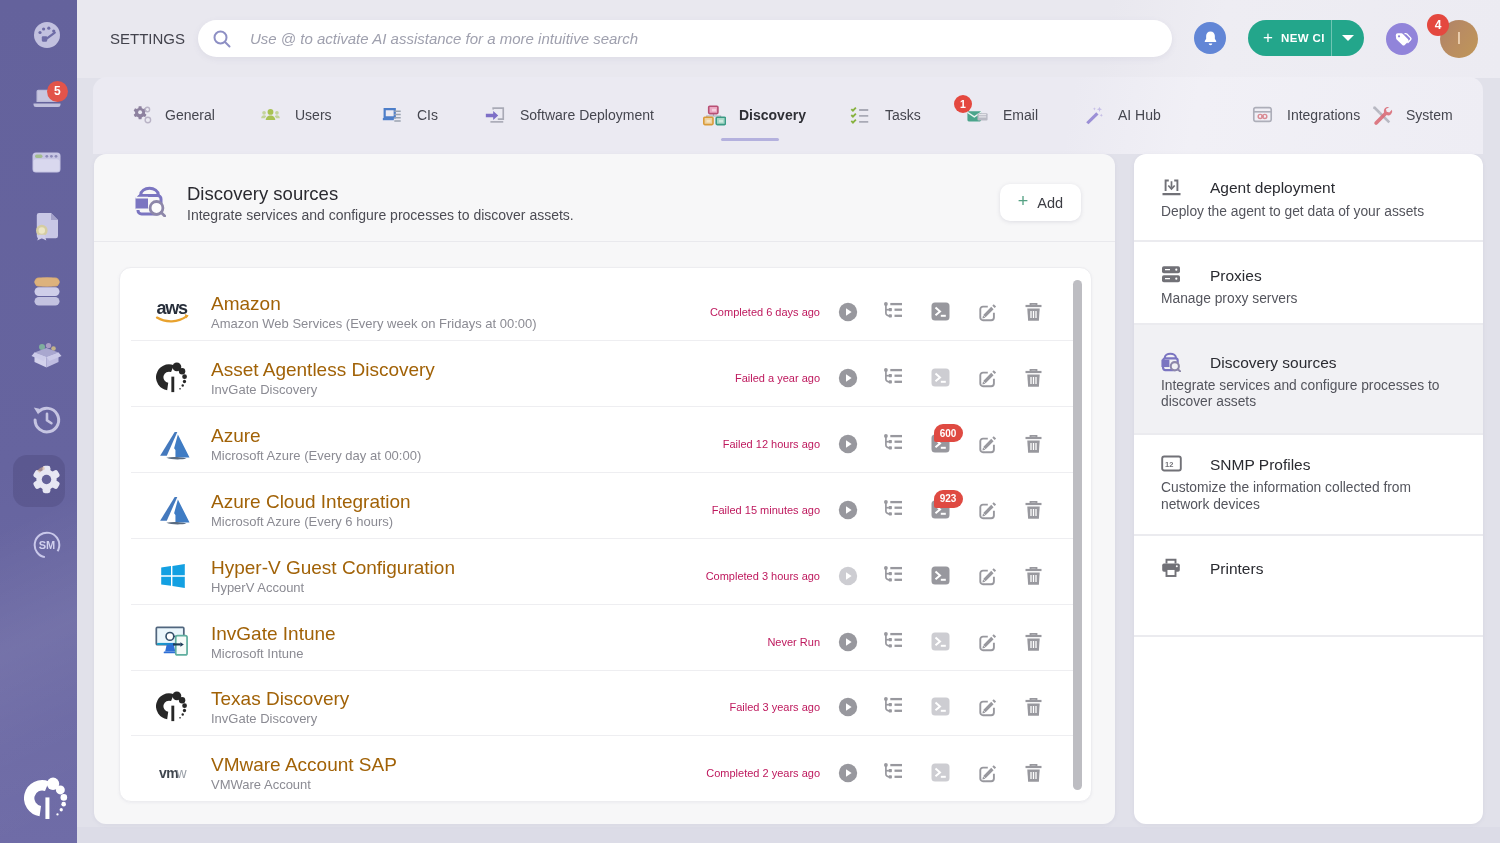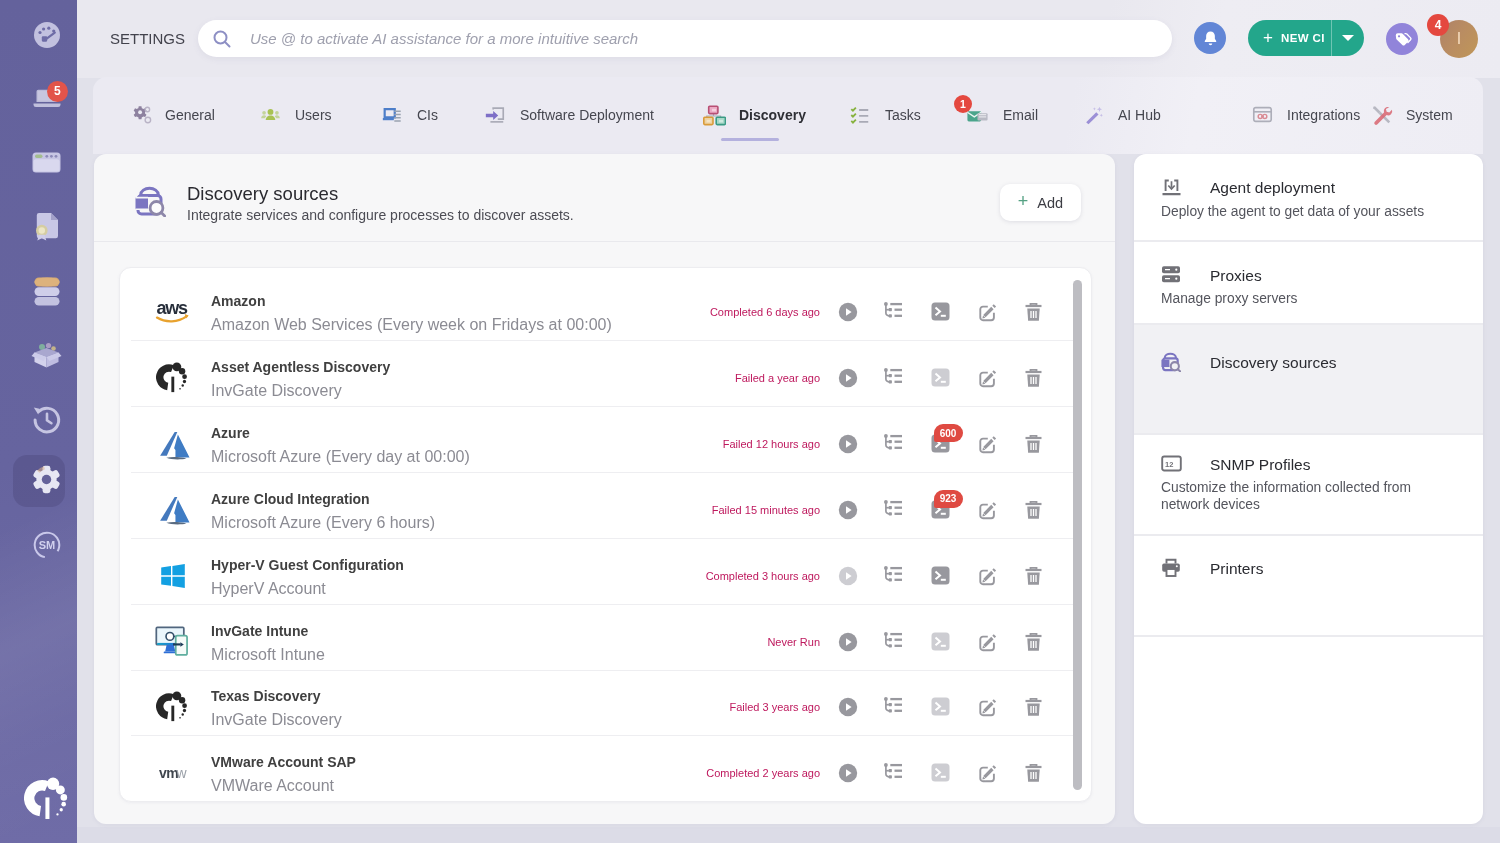--- a/index.html
+++ b/index.html
@@ -48,22 +48,22 @@
 #add-btn { left:1000px; top:184px; width:81px; height:37px; background:#fff; border-radius:10px; box-shadow:0 1px 4px rgba(110,110,140,0.18); z-index:31; display:flex; align-items:center; justify-content:center; gap:9px; }
 #add-btn .p { color:#55a183; font-size:18px; font-weight:400; margin-top:-2px; }
 #add-btn .t { color:#3c3d44; font-size:14.5px; }
 
 #card { left:119px; top:267px; width:973px; height:535px; background:#fff; border-radius:12px; border:1px solid #ededf0; box-shadow:0 1px 3px rgba(120,120,150,0.08); z-index:31; }
 #scrollbar { left:1073px; top:280px; width:9px; height:510px; background:#bdbdc2; border-radius:5px; z-index:33; }
 
 .row { position:absolute; left:119px; width:954px; height:66px; z-index:32;text-align:center; }
 .row .divider { position:absolute; left:12px; right:-7px; bottom:0; height:1px; background:#eeeef1; }
 .row .ricon { position:absolute; left:36.5px; top:8px; width:34px; height:58px; display:flex; align-items:center; justify-content:center; } .row .ricon svg { flex:0 0 auto; }
-.row .rtitle { position:absolute; left:92px; top:18px; font-size:14px; font-weight:700; color:#404040; }
-.row .rsub { position:absolute; left:92px; top:41px; font-size:16px; color:#8b8b93; }
+.row .rtitle { position:absolute; left:92px; top:18px; font-size:19px; font-weight:400; color:#a16207; }
+.row .rsub { position:absolute; left:92px; top:41px; font-size:13px; color:#8b8b93; }
 .row .status { position:absolute; right:253px; top:8px; height:58px; display:flex; align-items:center; font-size:11px; color:#be185d; }
 .acticon { position:absolute; top:37px; transform:translateY(-50%); height:20px; }
 
 
 #right-panel { left:1134px; top:154px; width:349px; height:670px; background:#fff; border-radius:12px; box-shadow:0 1px 4px rgba(100,100,140,0.08); z-index:30; overflow:hidden; }
 .rp-divider { position:absolute; left:0; width:349px; height:2px; background:#ebebef; }
 .rp-icon { position:absolute; left:27px; }
 .rp-title { position:absolute; left:59px; font-size:15.5px; color:#2a2b31;margin-left:17px; }
 .rp-desc { position:absolute; left:27px; font-size:13.8px; color:#54555d; line-height:16.5px; }
 </style>
@@ -655,20 +655,21 @@
   <div class="rp-icon" style="top:197px;">
     <svg width="20" height="21" viewBox="0 0 31 33" fill="none">
       <path d="M5.8 11.3V10.5A8.7 6.2 0 0 1 23.2 10.5V11.3" stroke="#7b75c1" stroke-width="3.4"></path>
       <rect x="3" y="11.5" width="23" height="18.5" rx="3.5" stroke="#7b75c1" stroke-width="3.4" fill="none"></rect>
       <rect x="0.5" y="13.6" width="12.5" height="11.6" fill="#7b75c1"></rect>
       <circle cx="21.5" cy="23.9" r="6.4" fill="#f1f1f4" stroke="#8d87a9" stroke-width="3.2"></circle>
       <line x1="26.2" y1="28.6" x2="30.2" y2="32.4" stroke="#8d87a9" stroke-width="3.2" stroke-linecap="round"></line>
     </svg>
   </div>
   <div class="rp-title" style="top:199.5px;">Discovery sources</div>
+  <div class="rp-desc" style="top:223.5px;">Integrate services and configure processes to<br>discover assets</div>
 
   <div class="rp-icon" style="top:300px;">
     <svg width="21" height="19" viewBox="0 0 21 19">
       <rect x="1.2" y="2.5" width="18.6" height="14" rx="2" fill="none" stroke="#717177" stroke-width="1.9"></rect>
       <text x="4" y="12.8" font-family="Liberation Sans" font-size="7.5" font-weight="bold" fill="#717177">12</text>
 
     </svg>
   </div>
   <div class="rp-title" style="top:302px;">SNMP Profiles</div>
   <div class="rp-desc" style="top:326px;">Customize the information collected from<br>network devices</div>

